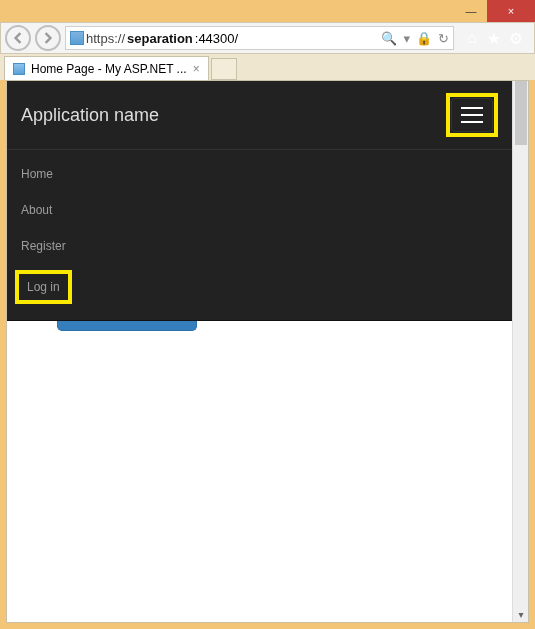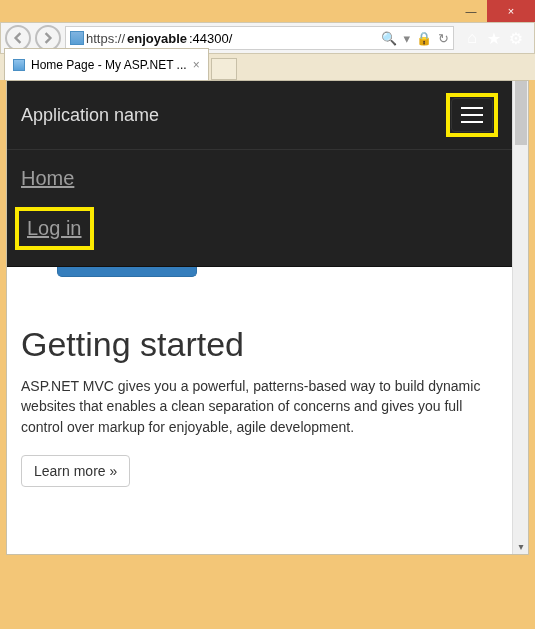--- a/index.html
+++ b/index.html
@@ -68,42 +68,42 @@
     height: 26px;
     background: #efe6cf;
     display: flex;
     align-items: flex-end;
     padding-left: 4px;
   }
   .tab {
     background: #fff;
     border: 1px solid #c8c0a8;
     border-bottom: none;
-    height: 32px;
+    height: 24px;
     display: flex;
     align-items: center;
     padding: 0 8px;
     font-size: 12px;
     gap: 6px;
     max-width: 210px;
   }
   .tab .fav { width: 12px; height: 12px; background: linear-gradient(#8fc3ec,#5aa0d8); border:1px solid #4a8fc4; }
   .tab-x { color: #888; font-size: 12px; }
   .newtab {
     width: 26px; height: 22px;
     border: 1px solid #c8c0a8;
     background: #f3ecd8;
     margin-left: 2px;
   }
   .viewport {
     position: relative;
     margin: 0 6px 6px 6px;
     border: 1px solid #c8c0a8;
     background: #fff;
-    height: 475px;
+    height: 543px;
     overflow: hidden;
   }
   .scrollbar { position:absolute; right:0; top:0; width:16px; height:100%; background:#efefef; border-left:1px solid #ddd; }
   .scrollbar .thumb { position:absolute; top:0; left:2px; width:12px; height:64px; background:#c8c8c8; }
   .scrollbar .arrow { position:absolute; left:0; width:16px; height:16px; display:flex; align-items:center; justify-content:center; font-size:10px; color:#666; }
   .scrollbar .arrow.up { top:0; }
   .scrollbar .arrow.down { bottom:0; }
 
   
   .page { position:absolute; left:0; right:16px; top:0; bottom:0; background:#fff; }
@@ -124,21 +124,21 @@
   .hamburger {
     width: 42px; height: 34px;
     border: 1px solid #333;
     border-radius: 4px;
     display: flex; flex-direction: column; align-items: center; justify-content: center;
     gap: 5px;
   }
   .hamburger .bar { width: 22px; height: 2px; background: #fff; }
   .highlight-box { border: 4px solid #fce900; padding: 1px; }
   .nav-list { list-style: none; padding: 6px 0 0 0; }
-  .nav-list li { padding: 11px 14px; font-size: 20px; color: #9d9d9d; text-decoration: underline; }
+  .nav-list li { padding: 11px 14px; font-size: 12px; color: #9d9d9d; }
   .nav-list li.login-wrap { padding: 6px 8px; display:flex; }
   .login-inner { border: 4px solid #fce900; padding: 6px 8px; color:#9d9d9d; display:inline-block; }
 
   .hero-leftover {
     height: 18px;
     margin: 0 14px;
     display:flex;
   }
   .hero-btn-strip {
     width: 140px;
@@ -180,21 +180,21 @@
       </svg>
   </div>
   <div class="navarrow">
     <svg width="12" height="12" viewBox="0 0 10 10">
         <path d="M3 1 L7 5 L3 9" stroke="#9a9a9a" stroke-width="2" fill="none"></path>
       </svg>
   </div>
   <div class="addrbar">
     <span class="addr-icon"></span>
     <span class="addr-proto">https://</span>
-      <span class="addr-host">enjoyable</span>
+      <span class="addr-host">separation</span>
       <span class="addr-rest">:44300/</span>
     <span class="addr-right">
       <span>🔍</span>
       <span>▾</span>
       <span>🔒</span>
       <span>↻</span>
     </span>
   </div>
   <div class="tool-icons">
     <span>⌂</span>
@@ -221,35 +221,32 @@
         <div class="highlight-box">
           <div class="hamburger">
             <span class="bar"></span>
             <span class="bar"></span>
             <span class="bar"></span>
           </div>
         </div>
       </div>
       <ul class="nav-list">
         <li>Home</li>
+        <li>About</li>
+        <li>Register</li>
         <li class="login-wrap">
           <span class="login-inner">Log in</span>
         </li>
       </ul>
     </div>
 
     <div class="hero-leftover">
       <div class="hero-btn-strip"></div>
     </div>
 
-    <div class="section">
-      <h2>Getting started</h2>
-      <p>ASP.NET MVC gives you a powerful, patterns-based way to build dynamic websites that enables a clean separation of concerns and gives you full control over markup for enjoyable, agile development.</p>
-      <a class="learn-btn">Learn more »</a>
-    </div>
 
   </div>
 
   <div class="scrollbar">
     <div class="arrow up">▴</div>
     <div class="thumb"></div>
     <div class="arrow down">▾</div>
   </div>
 </div>
 

